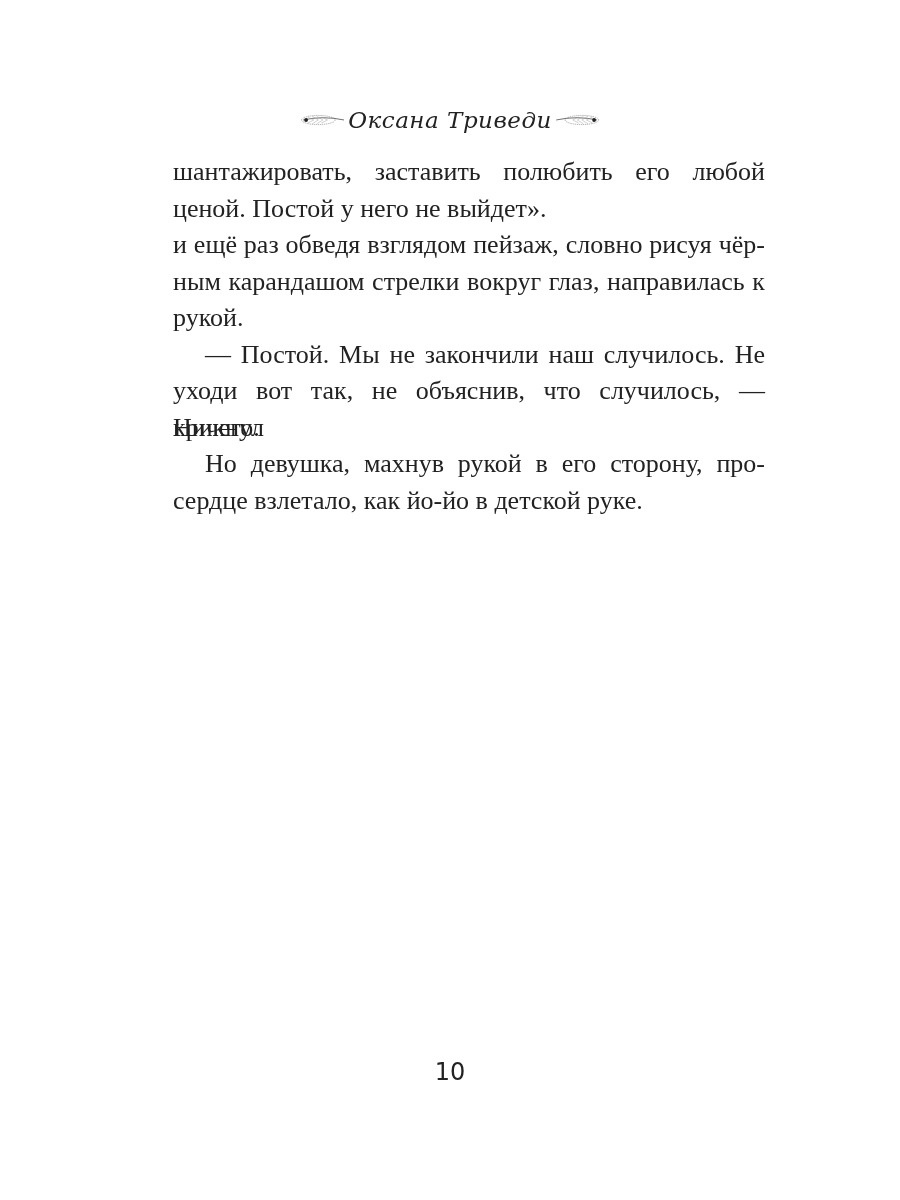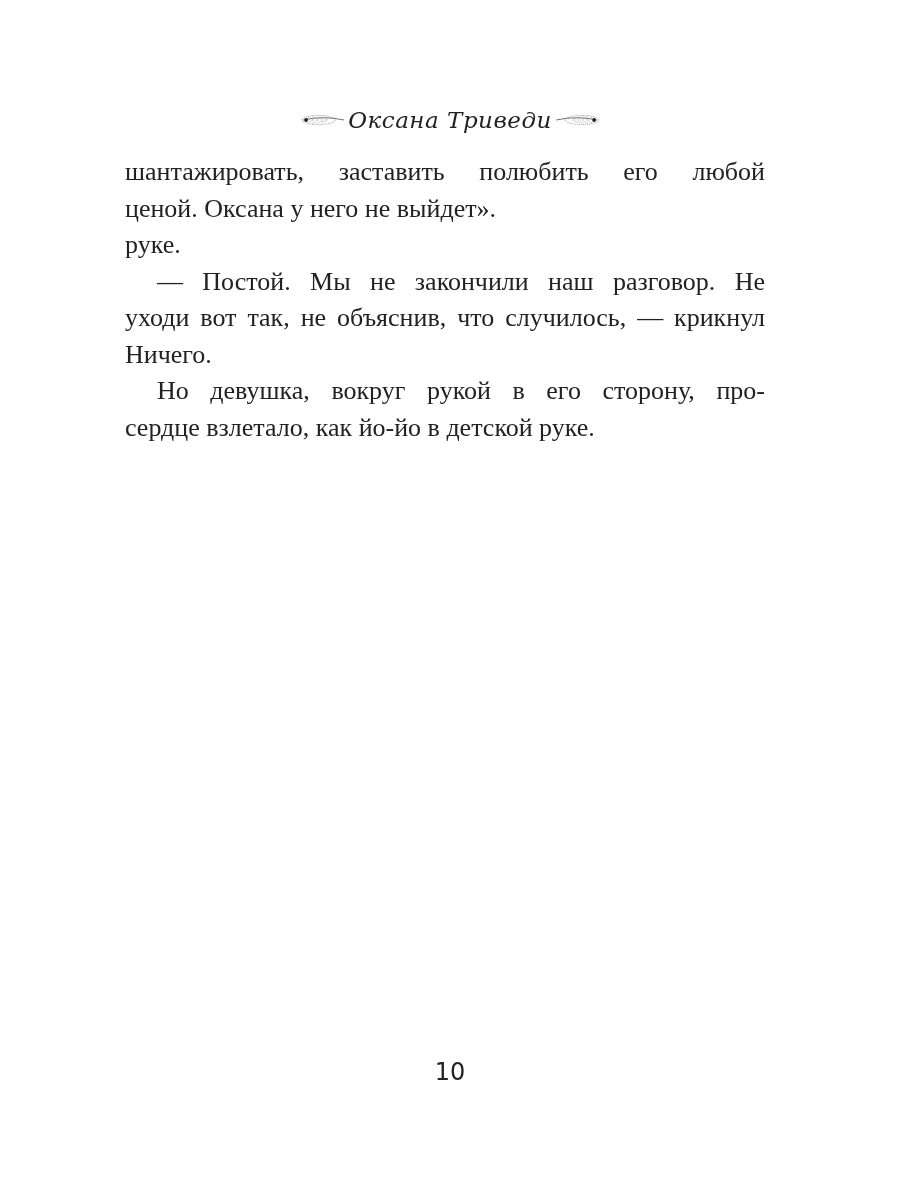--- a/index.html
+++ b/index.html
@@ -11,21 +11,21 @@
   .feather { width:58px; height:20px; }
   .header-title {
     font-family:"DejaVu Serif", serif; font-style:italic; font-size:23px;
     color:#222; margin:0 4px; letter-spacing:0.5px; white-space:nowrap;text-align:center;
   }
   .text {
     position:absolute; left:125px; top:154px; width:640px;
     font-family:"Liberation Serif", "DejaVu Serif", serif;
     font-size:26px; color:#222; line-height:36.5px;
   }
-  .line { display:block; white-space:nowrap; height:36.5px; }
+  .line { display:block; white-space:nowrap; height:36.5px;margin-left:48px; }
   .just { text-align:justify; text-align-last:justify; white-space:normal; }
   .indent { padding-left:32px; }
   .page-number {
     position:absolute; top:1058px; left:0; width:900px; text-align:center;
     font-family:"DejaVu Sans", sans-serif; font-size:24px; color:#222;
   }
 </style>
 </head>
 <body>
 
@@ -40,22 +40,24 @@
   <svg class="feather" viewBox="0 0 58 20" style="transform:scaleX(-1)">
     <ellipse cx="24" cy="10" rx="22" ry="6" fill="none" stroke="#777" stroke-width="0.8" stroke-dasharray="1.5 1"></ellipse>
     <path d="M4 10 Q30 4 58 10" stroke="#444" stroke-width="1" fill="none"></path>
     <circle cx="8" cy="10" r="2.5" fill="#222"></circle>
     <path d="M10 6 L18 10 L10 14 M16 5 L24 10 L16 15 M22 5 L30 10 L22 15 M28 6 L36 10 L28 14" stroke="#999" stroke-width="0.6" fill="none"></path>
   </svg>
 </div>
 
 <div class="text">
   <span class="line just">шантажировать, заставить полюбить его любой</span>
-  <span class="line">ценой. Оксана у него не выйдет».</span>
-  <span class="line">руке.</span>
-  <span class="line just indent">— Постой. Мы не закончили наш разговор. Не</span>
+  <span class="line">ценой. Постой у него не выйдет».</span>
+  <span class="line just">и ещё раз обведя взглядом пейзаж, словно рисуя чёр-</span>
+  <span class="line just">ным карандашом стрелки вокруг глаз, направилась к</span>
+  <span class="line">рукой.</span>
+  <span class="line just indent">— Постой. Мы не закончили наш случилось. Не</span>
   <span class="line just">уходи вот так, не объяснив, что случилось, — крикнул</span>
   <span class="line">Ничего.</span>
-  <span class="line just indent">Но девушка, вокруг рукой в его сторону, про-</span>
+  <span class="line just indent">Но девушка, махнув рукой в его сторону, про-</span>
   <span class="line">сердце взлетало, как йо-йо в детской руке.</span>
 </div>
 
 <div class="page-number">10</div>
 
 </body></html>

